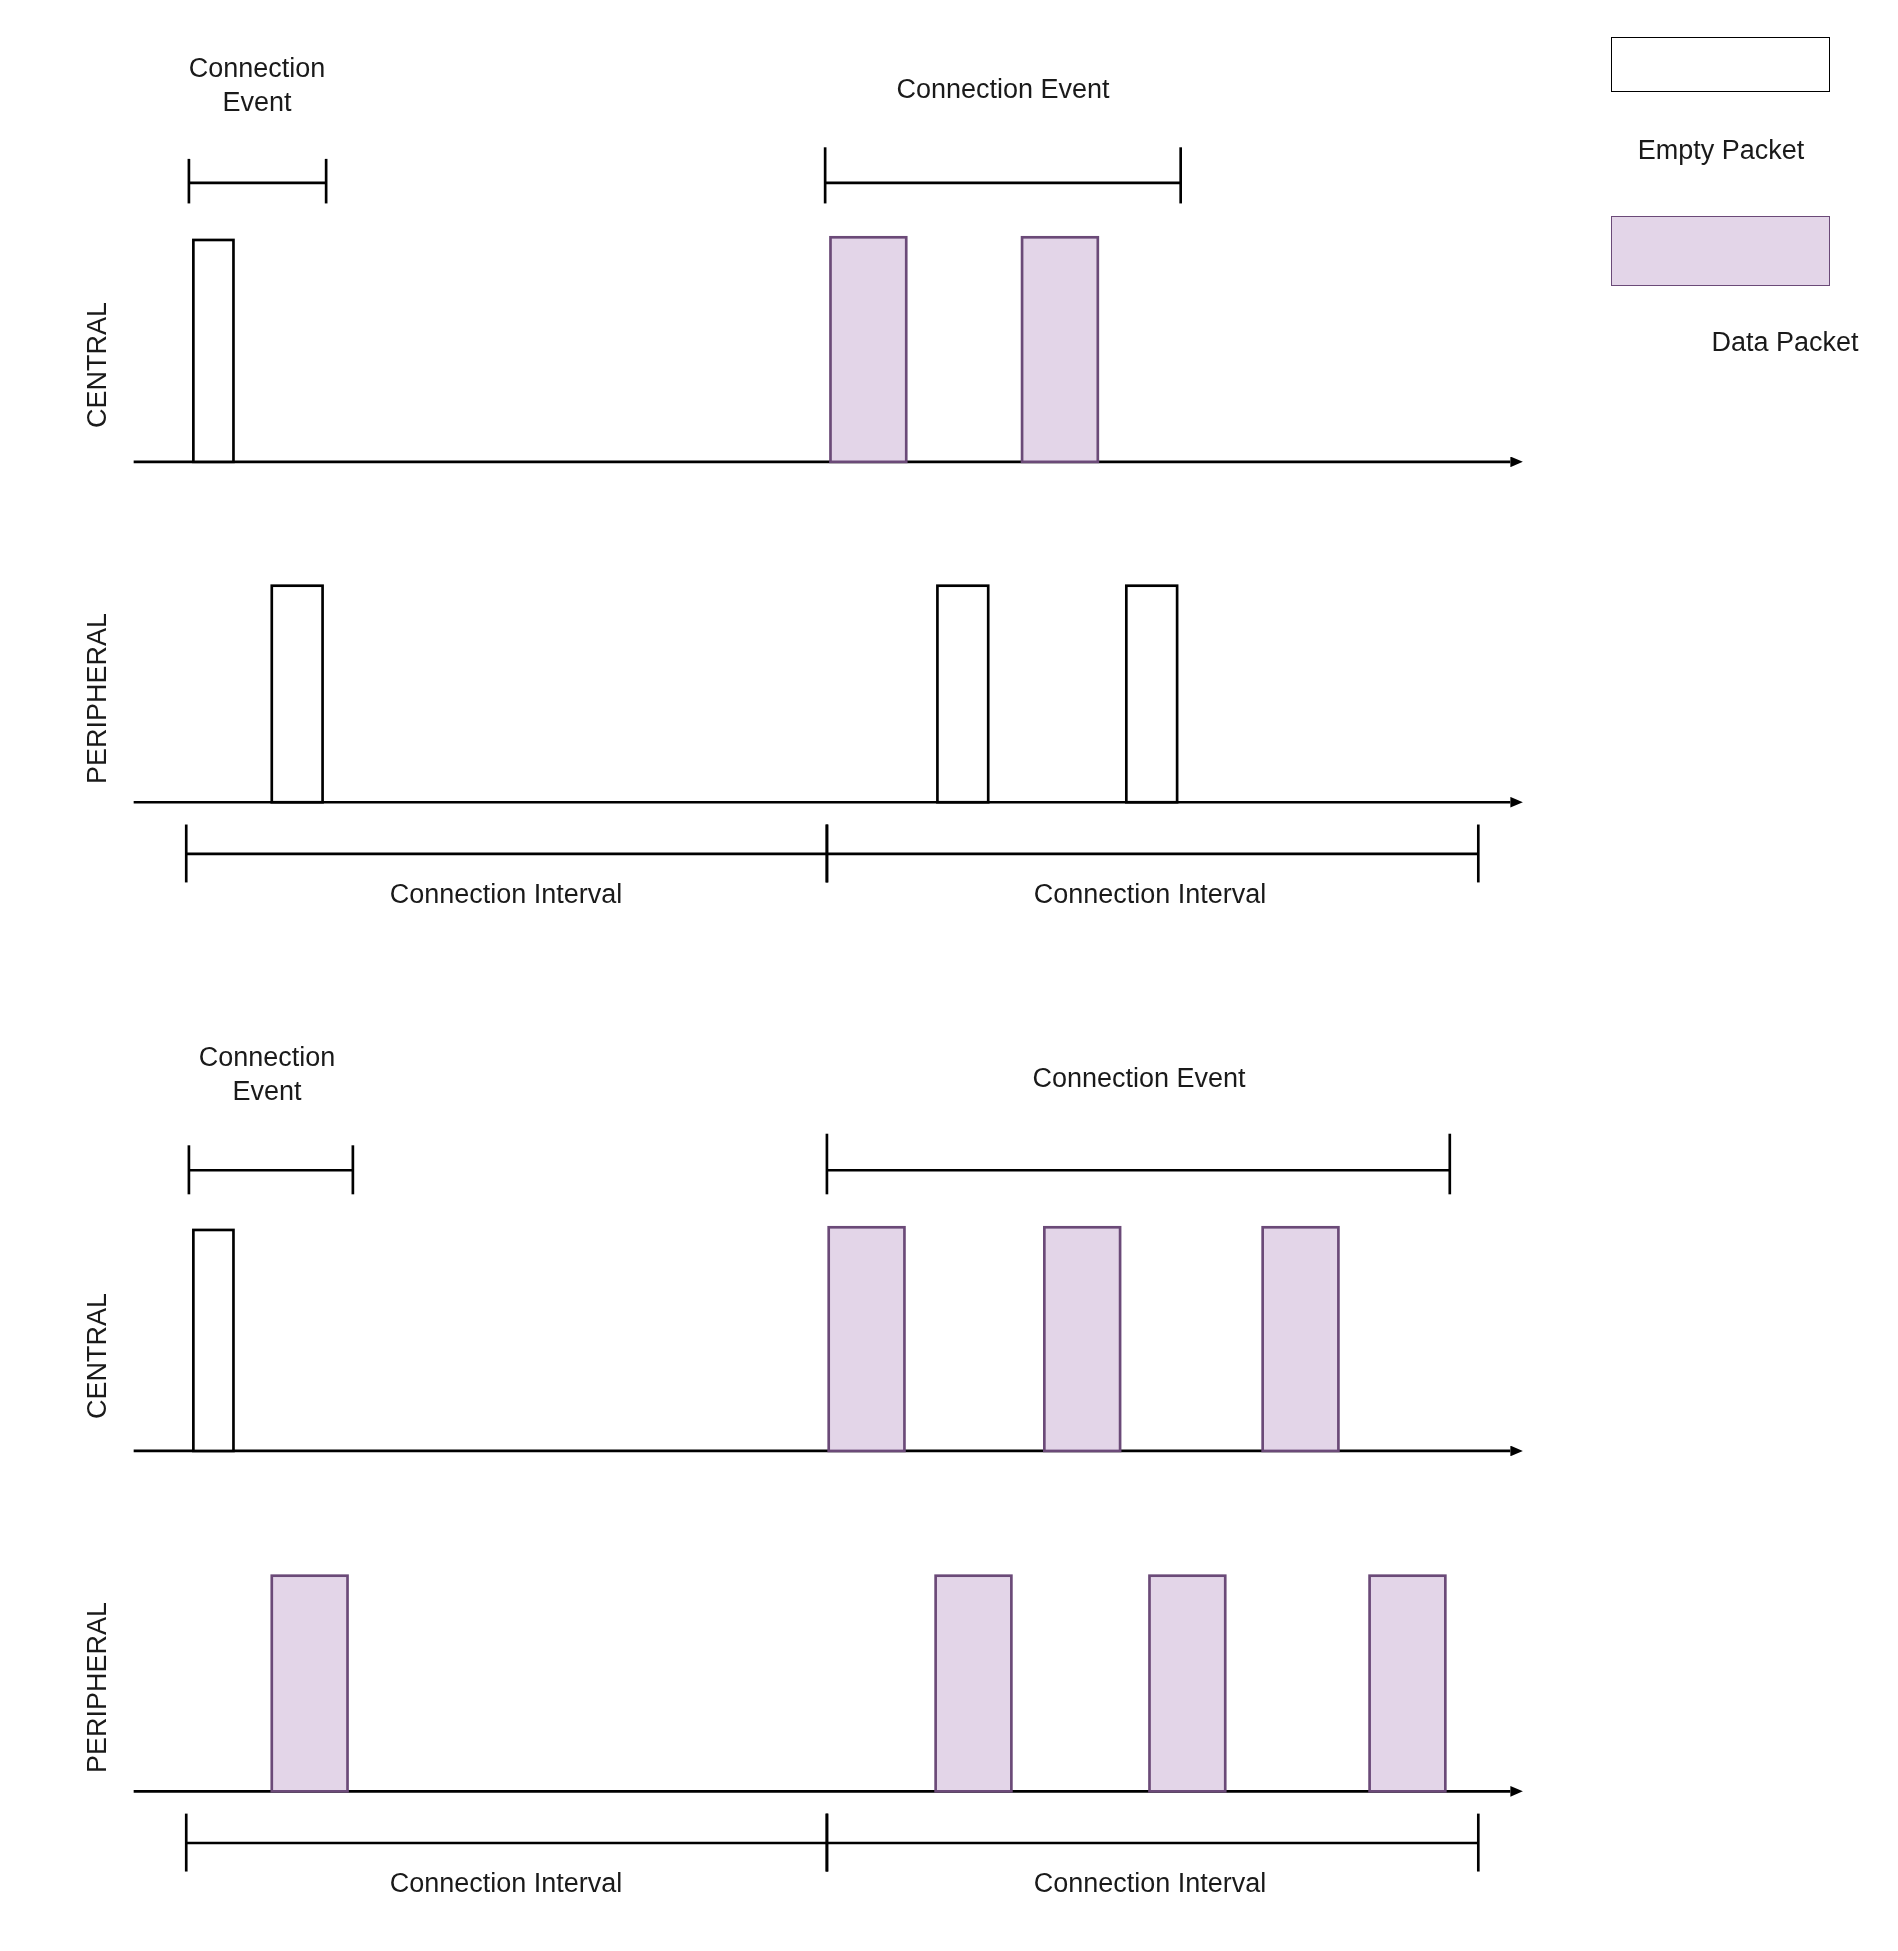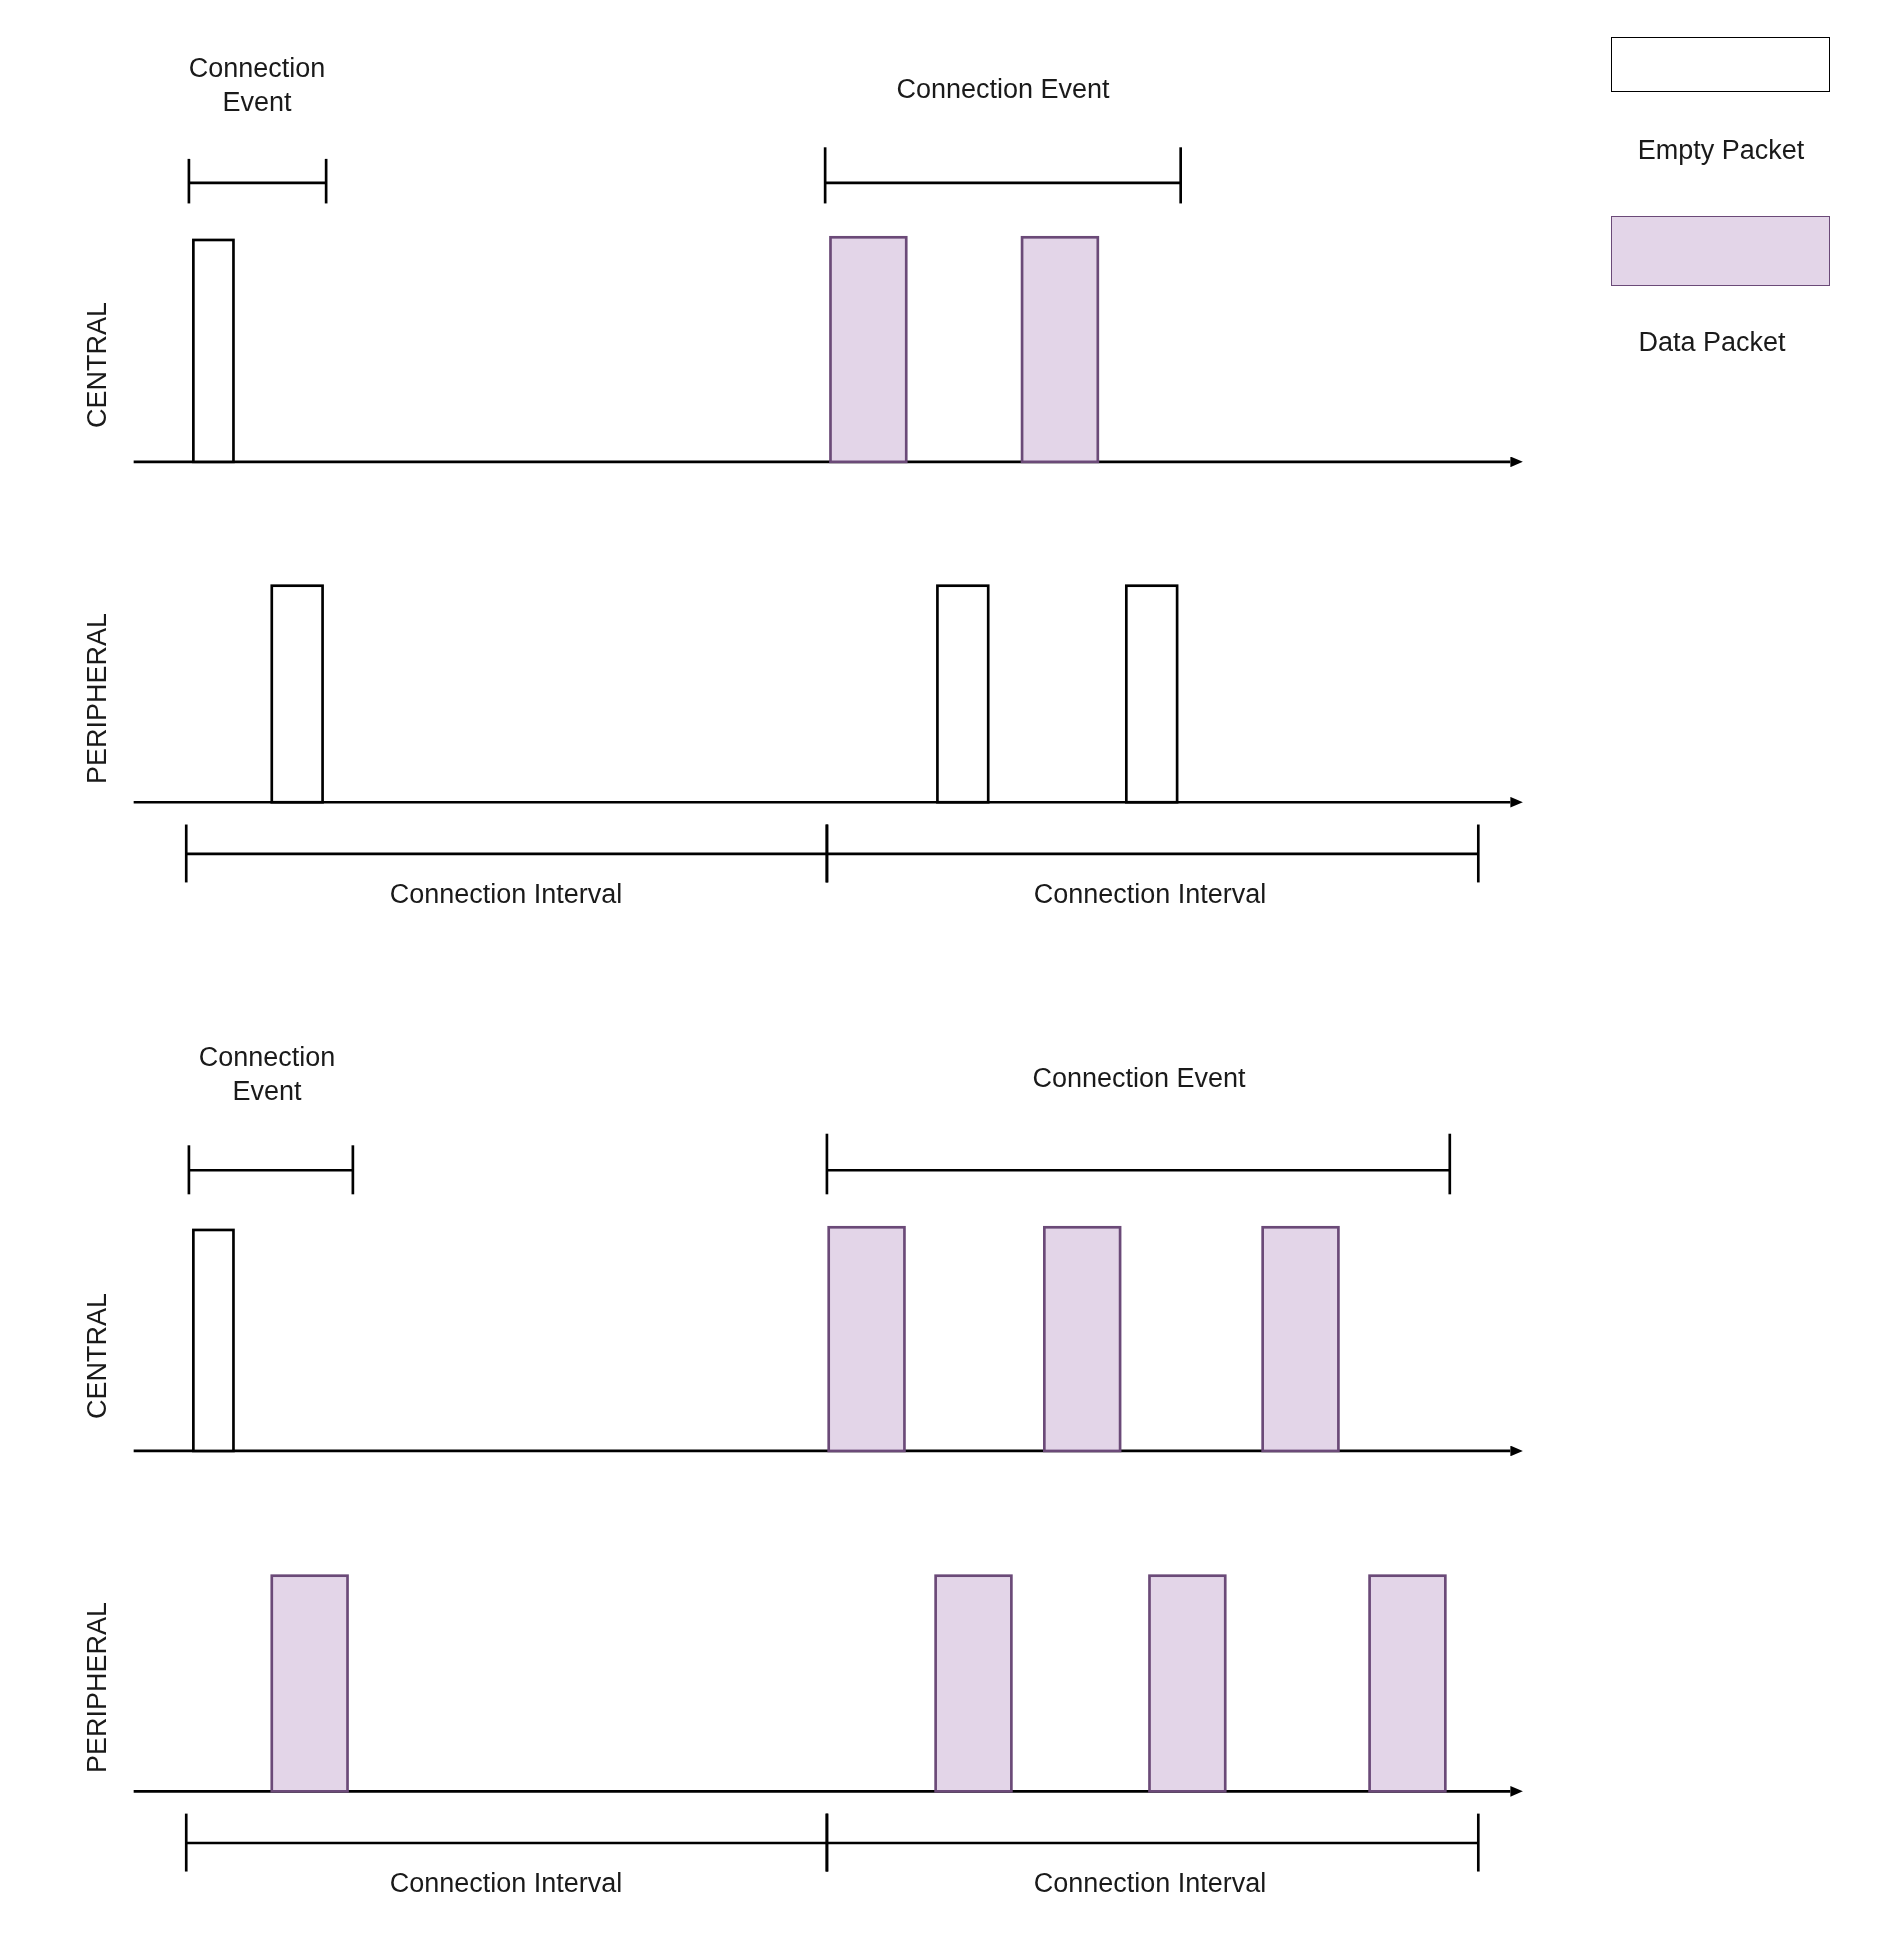--- a/index.html
+++ b/index.html
@@ -164,17 +164,17 @@
   <div class="vlabel" style="left:82px; top:1773px;">PERIPHERAL</div>
 
   <div class="txt center" style="left:506px; top:1867px;">Connection Interval</div>
   <div class="txt center" style="left:1150px; top:1867px;">Connection Interval</div>
 
   <div>
     <div class="legend-box legend-empty" style="left:1611px; top:37px; width:219px; height:55px;"></div>
     <div class="txt center" style="left:1721px; top:127px;margin-top:7px;">Empty Packet</div>
 
     <div class="legend-box legend-data" style="left:1611px; top:216px; width:219px; height:70px;"></div>
-    <div class="txt center" style="left:1712px; top:326px;">Data Packet</div>
+    <div class="txt center" style="left:1785px; top:326px;">Data Packet</div>
   </div>
 
 </div>
 
 
 </body></html>

